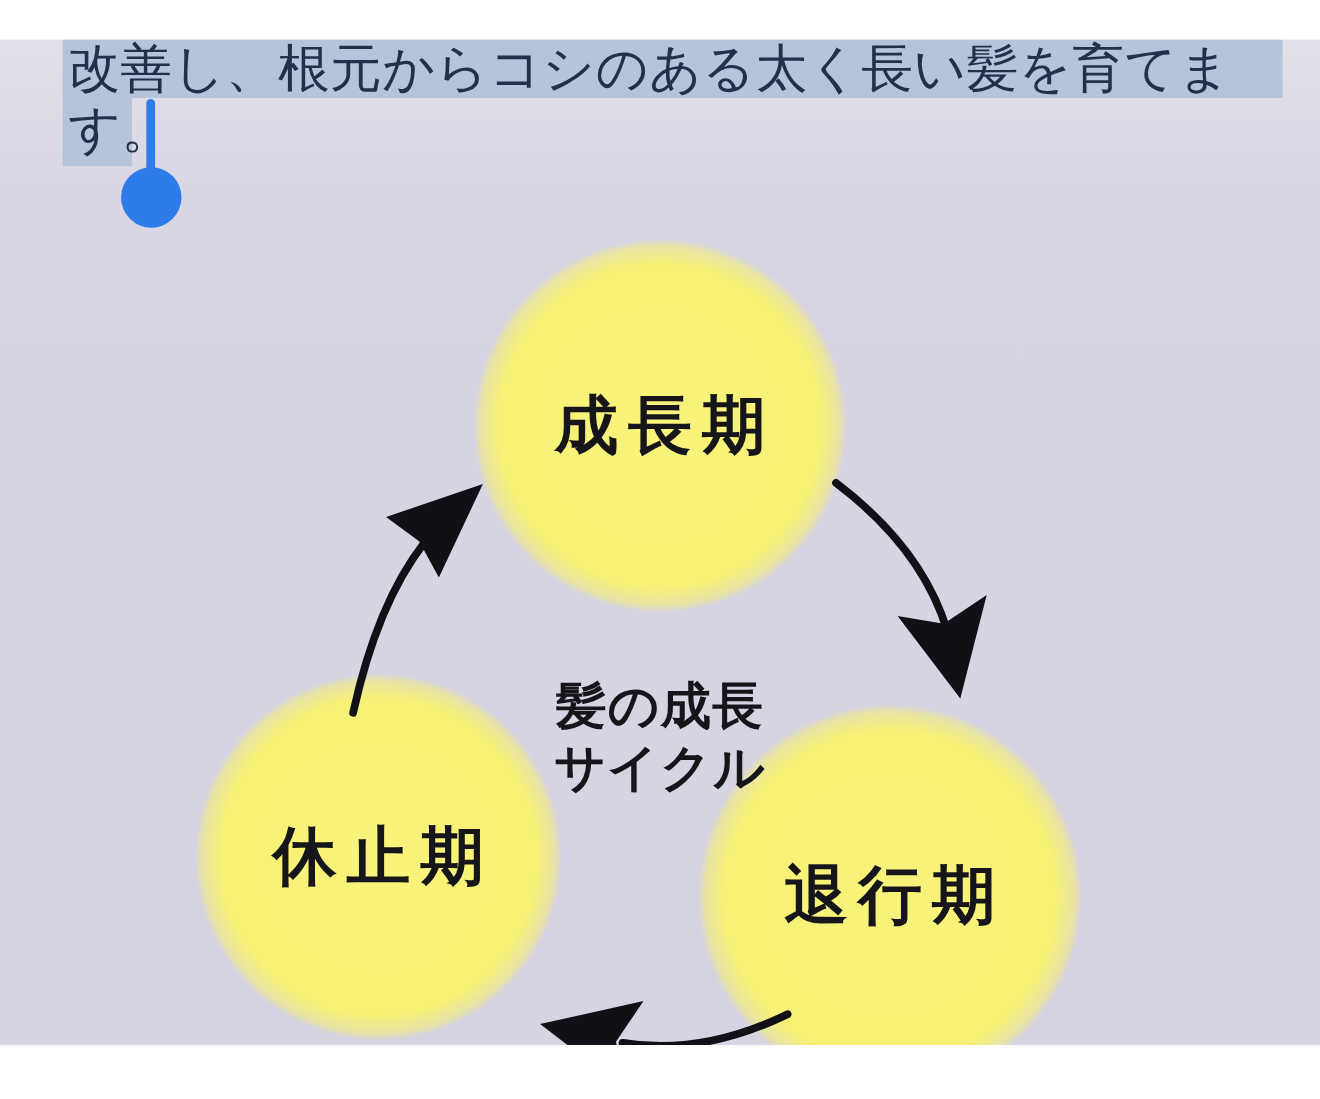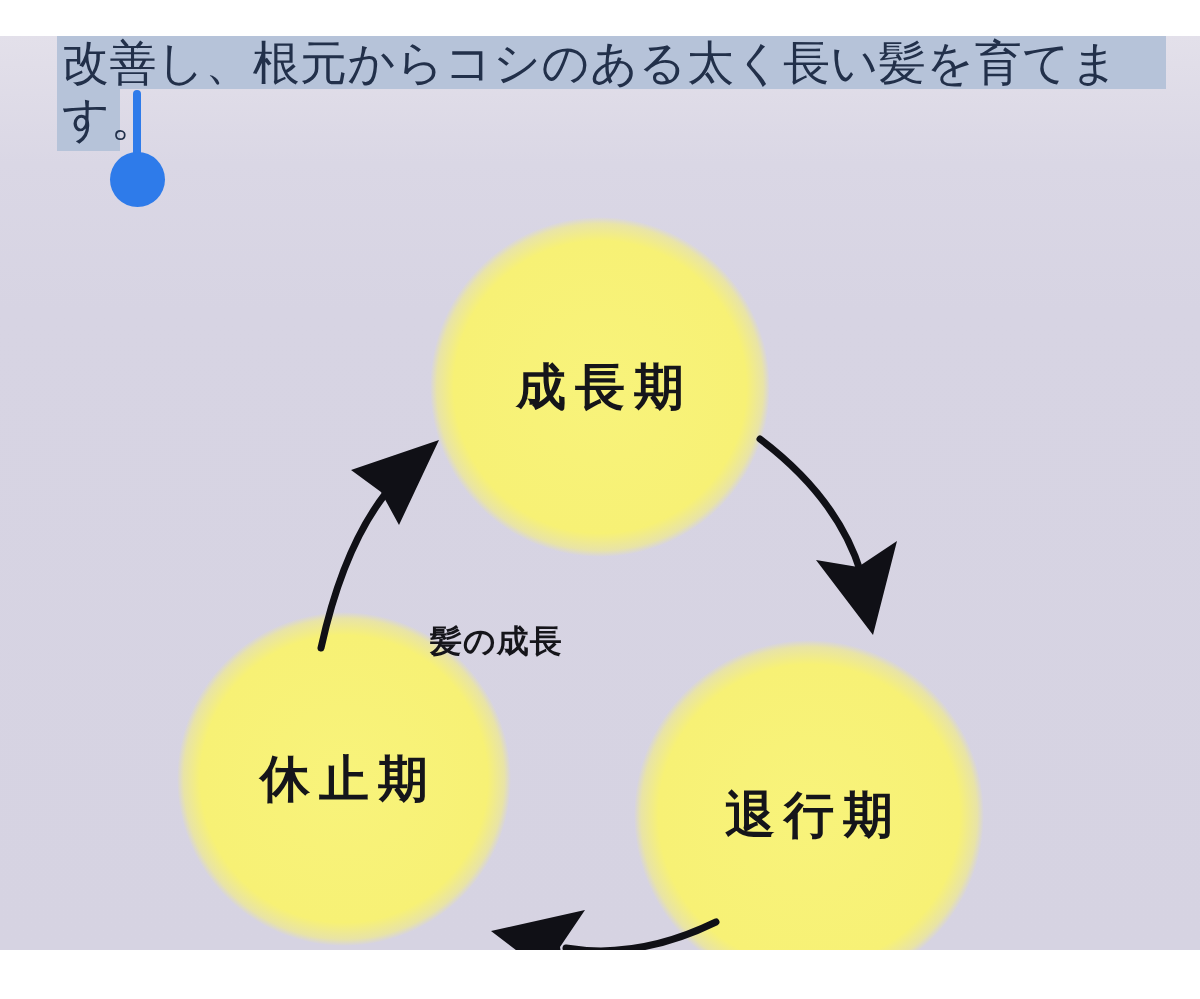--- a/index.html
+++ b/index.html
@@ -47,28 +47,28 @@
   .node{
     position:absolute;border-radius:50%;
     background:radial-gradient(closest-side,#f8f37b 0%,#f7f175 86%,rgba(247,241,117,0.55) 96%,rgba(247,241,117,0) 100%);
     display:flex;align-items:center;justify-content:center;
   }
   #node-growth{left:430px;top:181px;width:340px;height:340px;}
   #node-telogen{left:177px;top:576px;width:334px;height:334px;}
   #node-catagen{left:634px;top:604px;width:350px;height:350px;}
   .node-label{
     color:#15151a;
-    font-size:50px;font-weight:800;
+    font-size:58px;font-weight:800;
     letter-spacing:9px;text-indent:9px;
     white-space:nowrap;
   }
   #diagram-title{
     position:absolute;left:430px;top:577px;width:340px;
-    color:#15151a;
-    font-size:32px;font-weight:700;line-height:57px;
+    text-align:center;color:#15151a;
+    font-size:46px;font-weight:700;line-height:57px;
     letter-spacing:1px;
   }
   #arrows{position:absolute;left:0;top:0;pointer-events:none;}
   #arrows path{fill:none;stroke:#101016;stroke-width:7;stroke-linecap:round;}
   #arrows polygon{fill:#101016;stroke:none;}
 </style>
 </head>
 <body>
 
 <div id="screen">
@@ -90,20 +90,21 @@
     <div class="node" id="node-catagen">
       <span class="node-label">退行期</span>
     </div>
 
     <div class="node" id="node-telogen">
       <span class="node-label">休止期</span>
     </div>
 
     <div id="diagram-title">
       <div>髪の成長</div>
+      <div>サイクル</div>
     </div>
 
     <svg id="arrows" width="1200" height="999" viewBox="0 0 1200 999">
 
       <g>
         <path d="M760 403 Q838 462 861 537"></path>
         <polygon points="873,599 897,505 858,531 816,524"></polygon>
       </g>
 
       <g>

